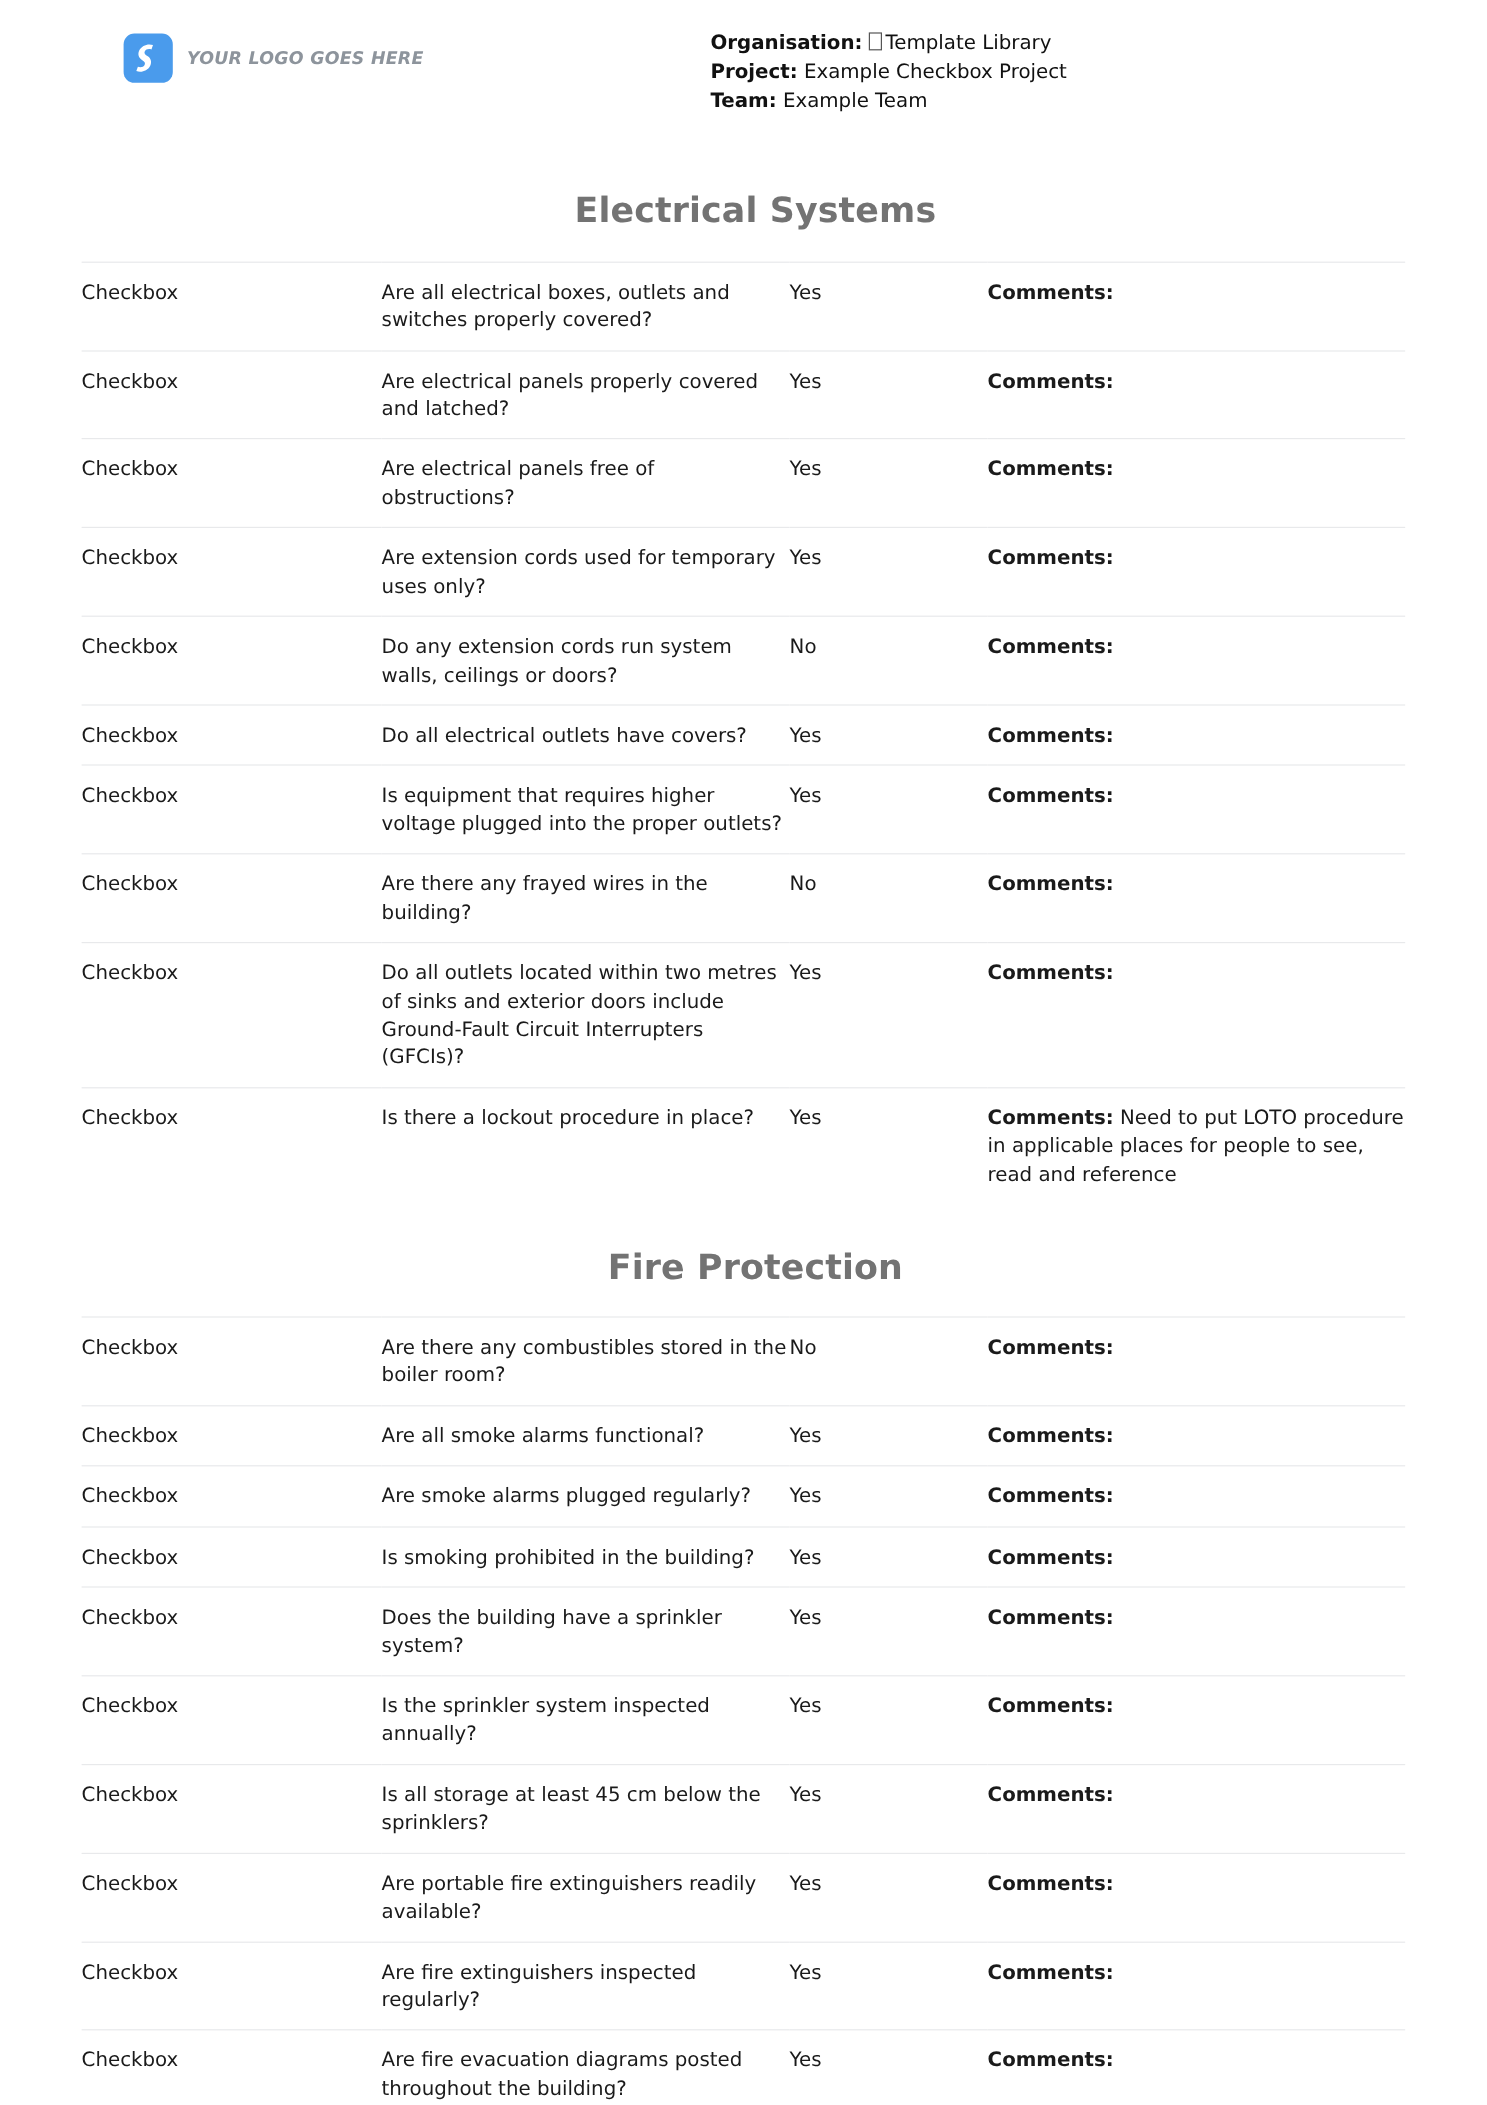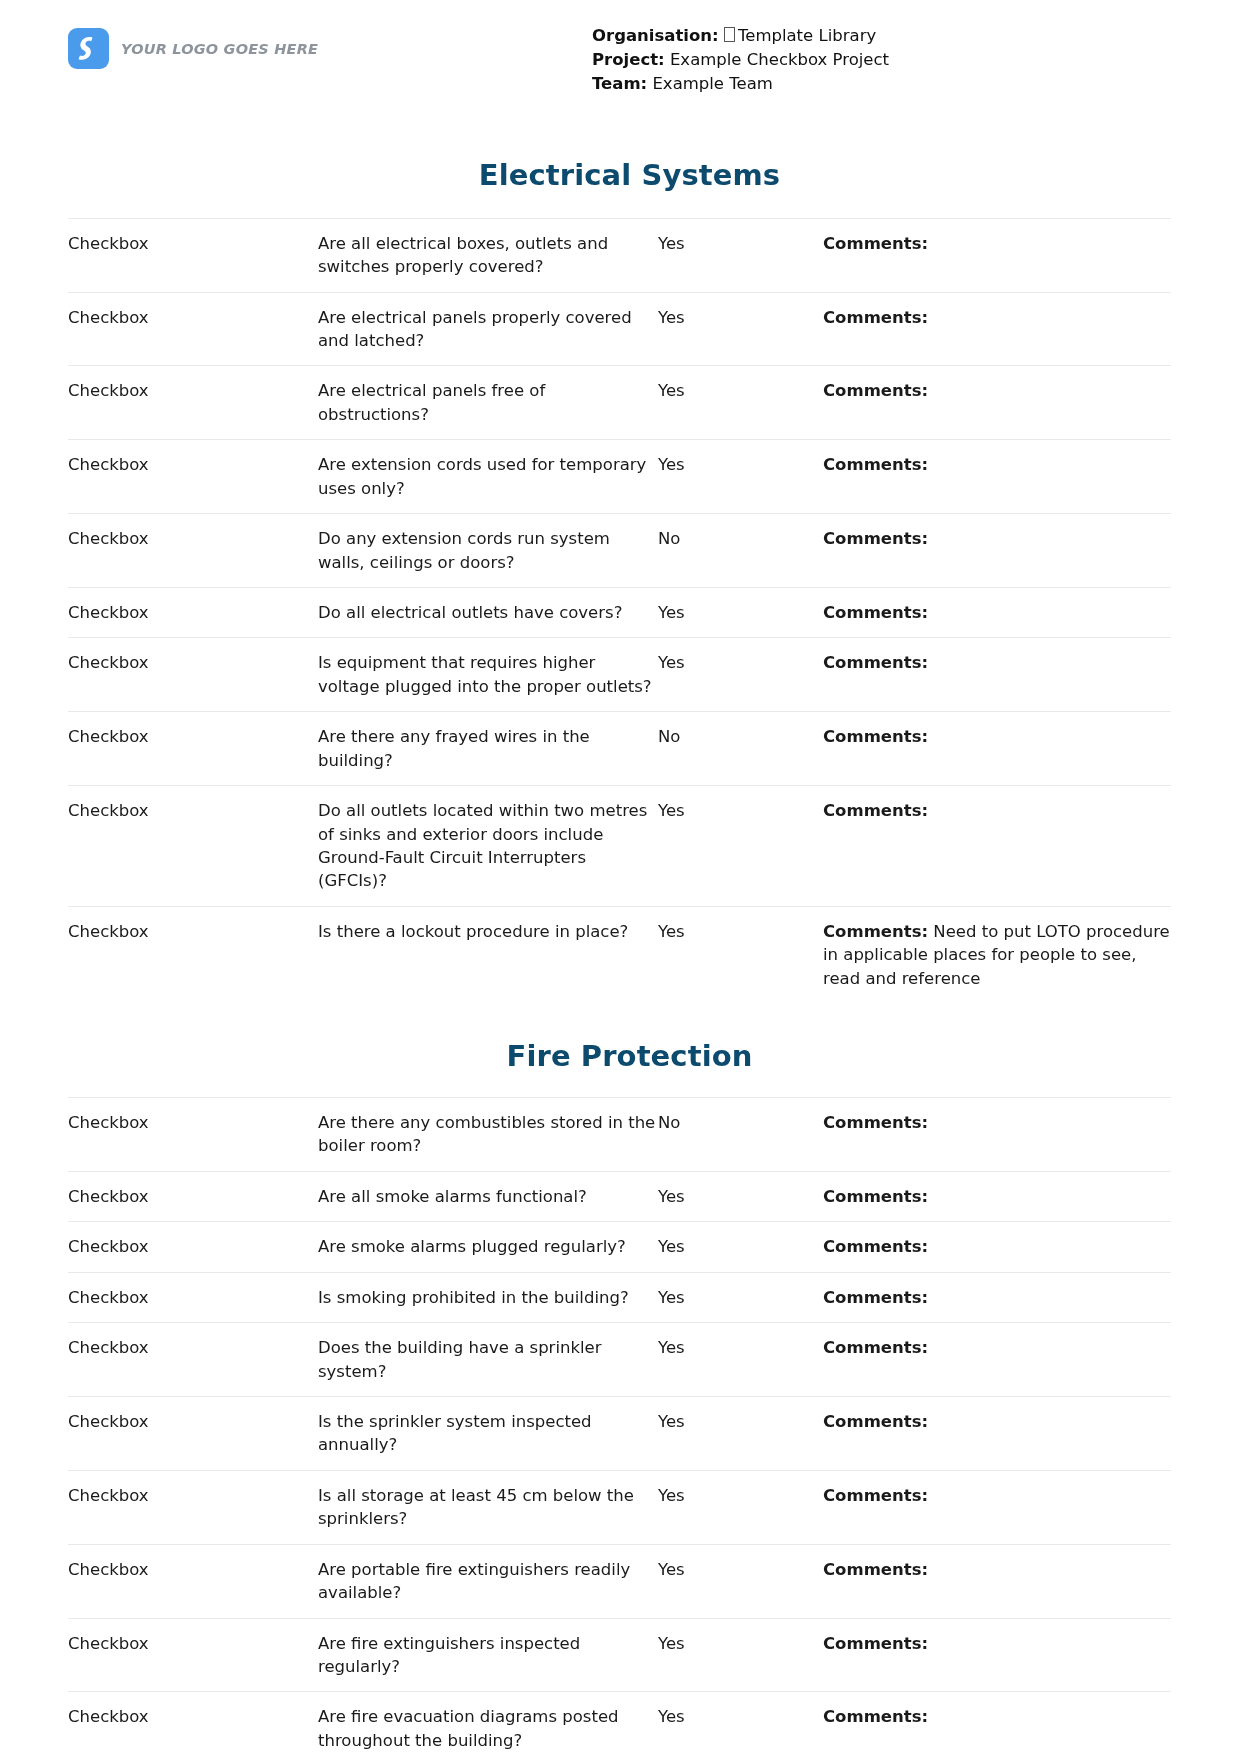--- a/index.html
+++ b/index.html
@@ -30,20 +30,21 @@
     align-items: flex-start;
     padding-top: 18px;
     padding-bottom: 10px;
   }
   .logo-block {
     width: 285px;
     flex: 0 0 285px;
     display: flex;
     align-items: center;
     padding-top: 10px;
+    justify-content: flex-end;
   }
   .logo-mark {
     width: 41px;
     height: 41px;
     border-radius: 9px;
     background: #4a9bec;
     position: relative;
     flex: 0 0 41px;
   }
   .logo-mark svg { position: absolute; left: 0; top: 0; }
@@ -89,21 +90,21 @@
 
   
   .content {
     flex: 1 1 auto;
     padding-top: 4px;
   }
   .section-title {
     text-align: center;
     font-size: 29px;
     font-weight: bold;
-    color: #0c4a6e;
+    color: #737373;
     letter-spacing: 0.1px;
     padding-top: 46px;
     padding-bottom: 26px;
     padding-left: 20px;
   }
   .section-title.second {
     padding-top: 36px;
     padding-bottom: 24px;
   }
 

